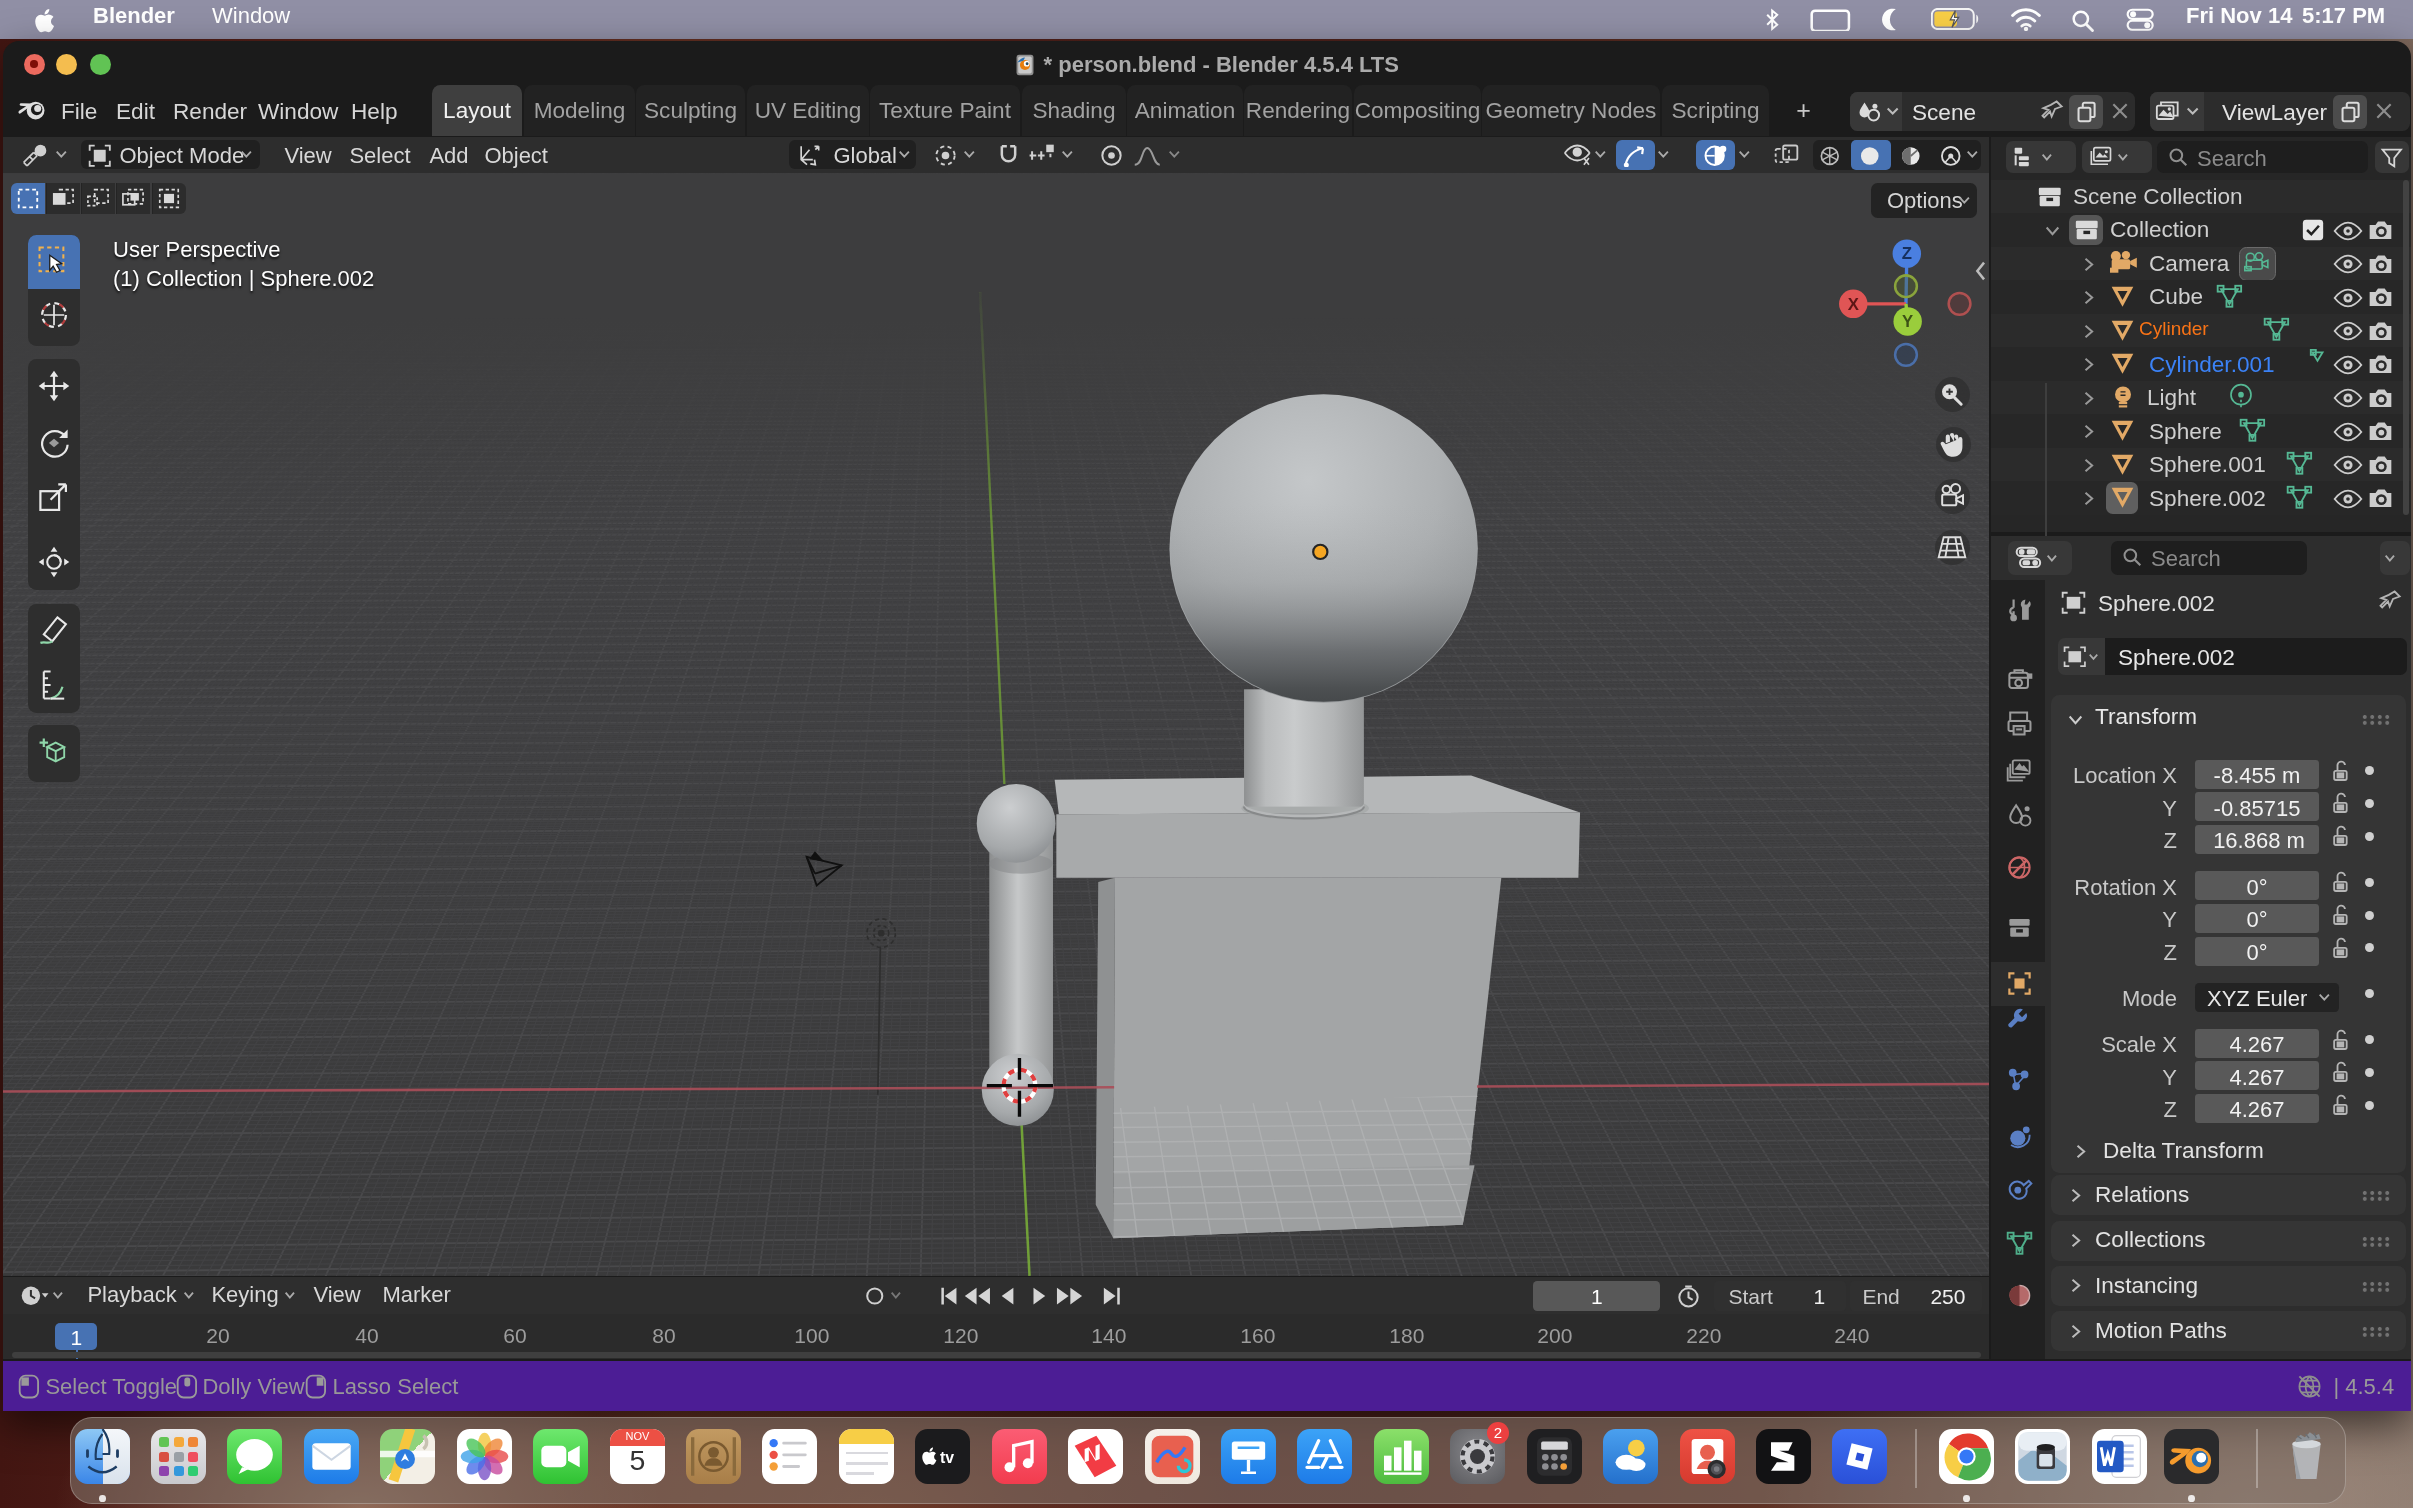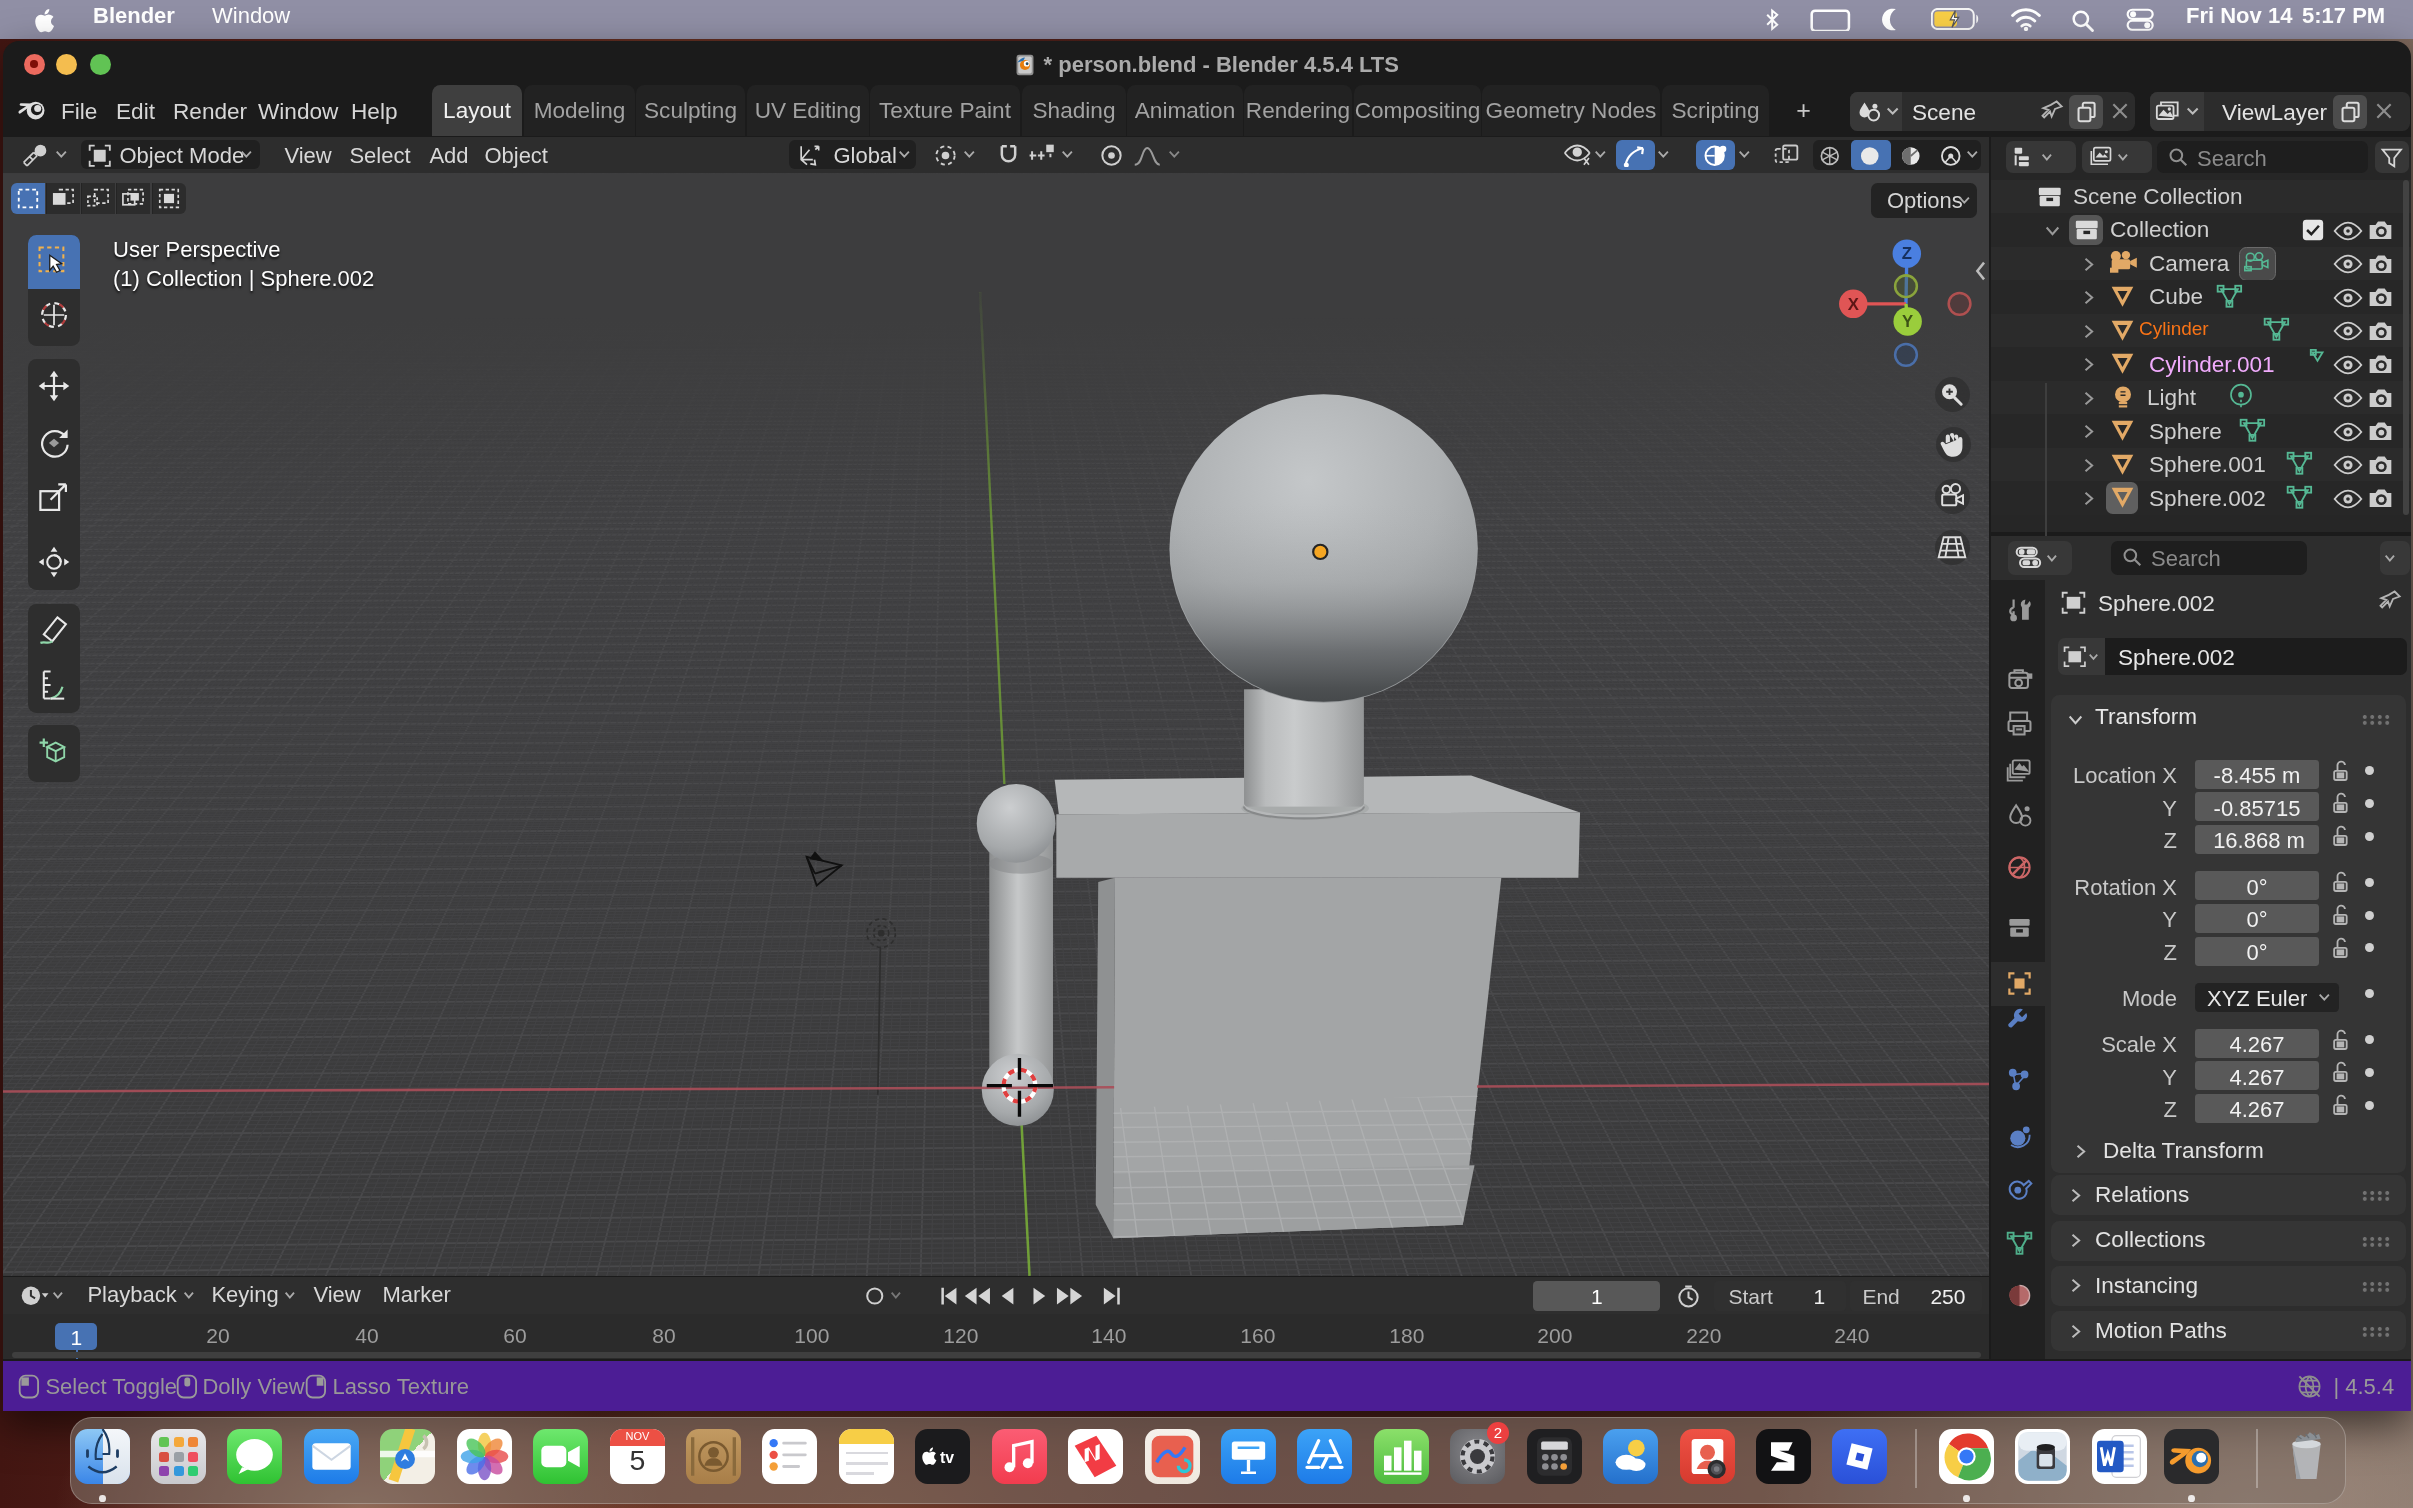--- a/index.html
+++ b/index.html
@@ -1937,21 +1937,21 @@
         <circle cx="16" cy="15" r="3.5" fill="#ccc"></circle>
       </svg>
       <div class="abs" style="left:0;top:210px;width:420px;height:34px;background:#272727"></div>
       <svg class="abs" style="left:92px;top:220px" width="11.7" height="15" viewBox="0 0 14 18">
         <path d="M3 2l8 7-8 7" stroke="#999" stroke-width="2.4" fill="none"></path>
       </svg>
       <svg class="abs" style="left:119px;top:215px" width="25" height="23.5" viewBox="0 0 30 28">
         <path d="M2 2h26l-13 24z" fill="#e2a966"></path>
         <path d="M9 7h12l-6 11z" fill="#272727"></path>
       </svg>
-      <div class="abs" style="left:158px;top:215px;font-size:22.6px;color:#f0abfc">Cylinder.001</div>
+      <div class="abs" style="left:158px;top:215px;font-size:22.6px;color:#3b82f6">Cylinder.001</div>
       <svg class="abs" style="left:318px;top:212px" width="17" height="28.5" viewBox="0 0 20 34">
         <g fill="none" stroke="#55b894" stroke-width="2.2">
           <path d="M4 4h12l-6 10z"></path>
           <rect x="2" y="1" width="6" height="6"></rect>
         </g>
       </svg>
       <svg class="abs" style="left:342px;top:218px" width="30" height="20" viewBox="0 0 36 24">
         <path d="M2 12q8-10 16-10t16 10q-8 10-16 10T2 12z" fill="none" stroke="#ccc" stroke-width="2.2"></path>
         <circle cx="18" cy="12" r="5.5" fill="#ccc"></circle>
         <circle cx="18" cy="12" r="2.2" fill="#2b2b2b"></circle>
@@ -2429,21 +2429,21 @@
         </g>
         <rect x="10" y="4" width="7" height="11" rx="3" fill="#9a9a9a"></rect>
       </svg>
       <div class="abs" style="left:199px;top:13.4px;font-size:22px;color:#989898">Dolly View</div>
       <svg class="abs" style="left:302px;top:12.6px" width="22.6" height="26" viewBox="0 0 27 31">
         <g fill="none" stroke="#9a9a9a" stroke-width="2.2">
           <rect x="2" y="2" width="22" height="26" rx="7"></rect>
         </g>
         <path d="M14 4 h8 v10 h-8 z" fill="#9a9a9a"></path>
       </svg>
-      <div class="abs" style="left:329px;top:13.4px;font-size:22px;color:#989898">Lasso Texture</div>
+      <div class="abs" style="left:329px;top:13.4px;font-size:22px;color:#989898">Lasso Select</div>
       <svg class="abs" style="left:2293px;top:11.7px" width="27" height="27" viewBox="0 0 32 32">
         <g fill="none" stroke="#8e8e8e" stroke-width="2">
           <circle cx="16" cy="16" r="12"></circle>
           <path d="M4 16h24M16 4a18 18 0 0 1 0 24m0-24a18 18 0 0 0 0 24M6 9h20M6 23h20"></path>
         </g>
         <path d="M4 4 28 28" stroke="#8e8e8e" stroke-width="2.4"></path>
       </svg>
 <div class="abs" style="left:2330px;top:13.4px;font-size:22px;color:#9a9a9a">| 4.5.4</div>
     </div><div id="dock"></div><div class="dicon" style="left:75px;background:linear-gradient(180deg,#8ec8f5,#3a86e8);overflow:hidden">
 <div class="abs" style="left:28px;top:0;width:28px;height:55px;background:linear-gradient(180deg,#f4f7fa,#d9e2ec)"></div>

